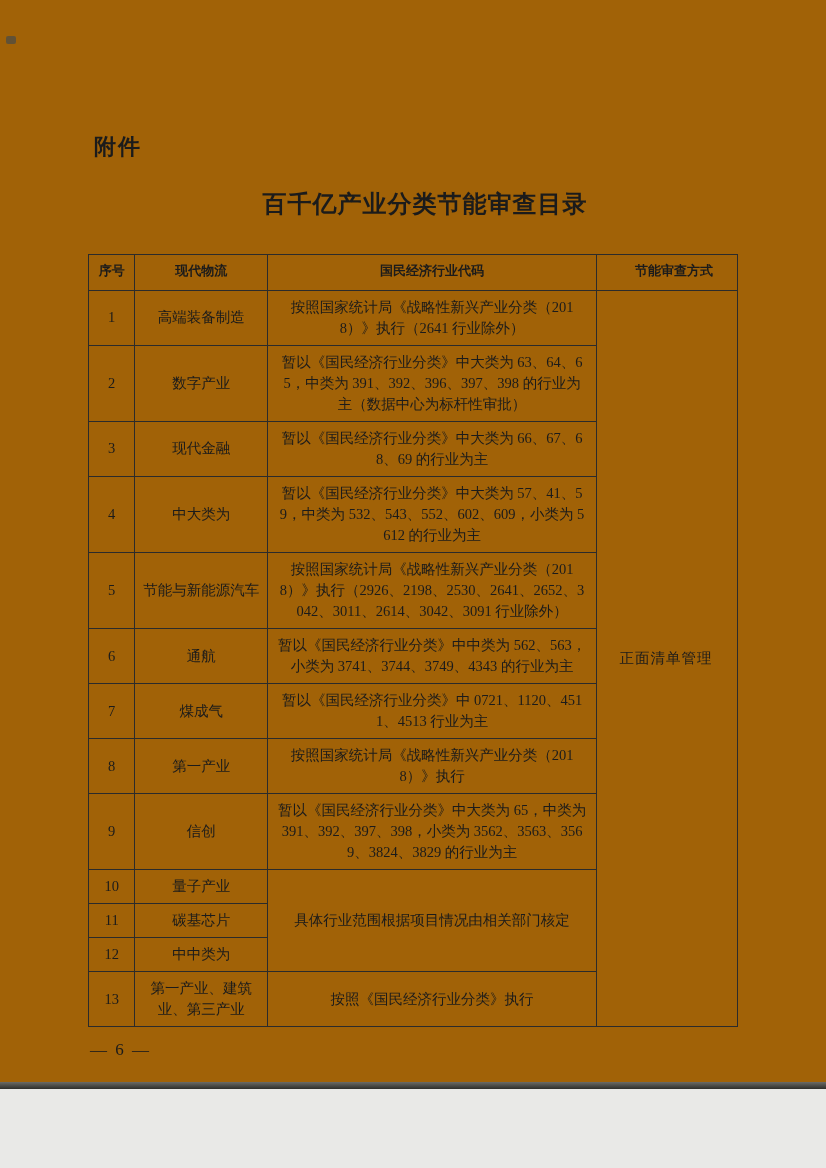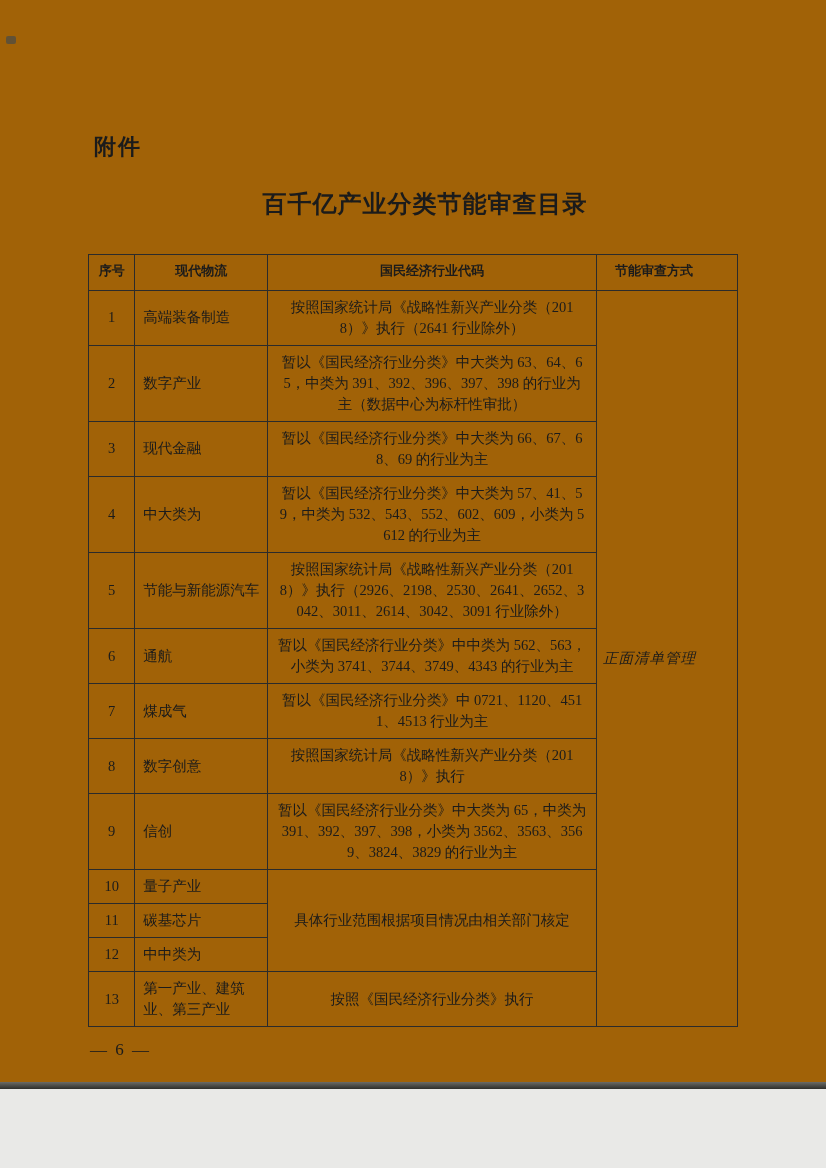--- a/index.html
+++ b/index.html
@@ -53,30 +53,29 @@
     font-family:Liberation Mono, monospace;
     font-weight:700;
     font-size:13px;
     padding:8px 4px;
   }
   .col-no{width:46px;}
   .col-industry{width:132px;}
   .col-code{width:326px;}
   .col-review{width:140px;}
   th.h-no,th.h-industry,th.h-code{text-align:center;}
-  th.h-review{text-align:left;padding-left:18px;}
+  th.h-review{text-align:center;padding-left:18px;}
   td.c-no{text-align:center;}
-  td.c-industry{text-align:left;}
+  td.c-industry{text-align:center;}
   td.c-code{text-align:center;}
   td.c-review{
-    text-align:left;
+    text-align:center;
     padding-left:6px;
     vertical-align:middle;
     letter-spacing:1px;
-    font-style:italic;
   }
   .footer{
     position:absolute;
     left:90px;top:1040px;
     font-size:17px;
     letter-spacing:2px;
   }
   .scan-edge-bottom{
     position:absolute;
     left:0;bottom:0;
@@ -150,21 +149,21 @@
         <td class="c-industry">通航</td>
         <td class="c-code">暂以《国民经济行业分类》中中类为 562、563，小类为 3741、3744、3749、4343 的行业为主</td>
       </tr>
       <tr>
         <td class="c-no">7</td>
         <td class="c-industry">煤成气</td>
         <td class="c-code">暂以《国民经济行业分类》中 0721、1120、4511、4513 行业为主</td>
       </tr>
       <tr>
         <td class="c-no">8</td>
-        <td class="c-industry">数字创意</td>
+        <td class="c-industry">第一产业</td>
         <td class="c-code">按照国家统计局《战略性新兴产业分类（2018）》执行</td>
       </tr>
       <tr>
         <td class="c-no">9</td>
         <td class="c-industry">信创</td>
         <td class="c-code">暂以《国民经济行业分类》中大类为 65，中类为 391、392、397、398，小类为 3562、3563、3569、3824、3829 的行业为主</td>
       </tr>
       <tr>
         <td class="c-no">10</td>
         <td class="c-industry">量子产业</td>

